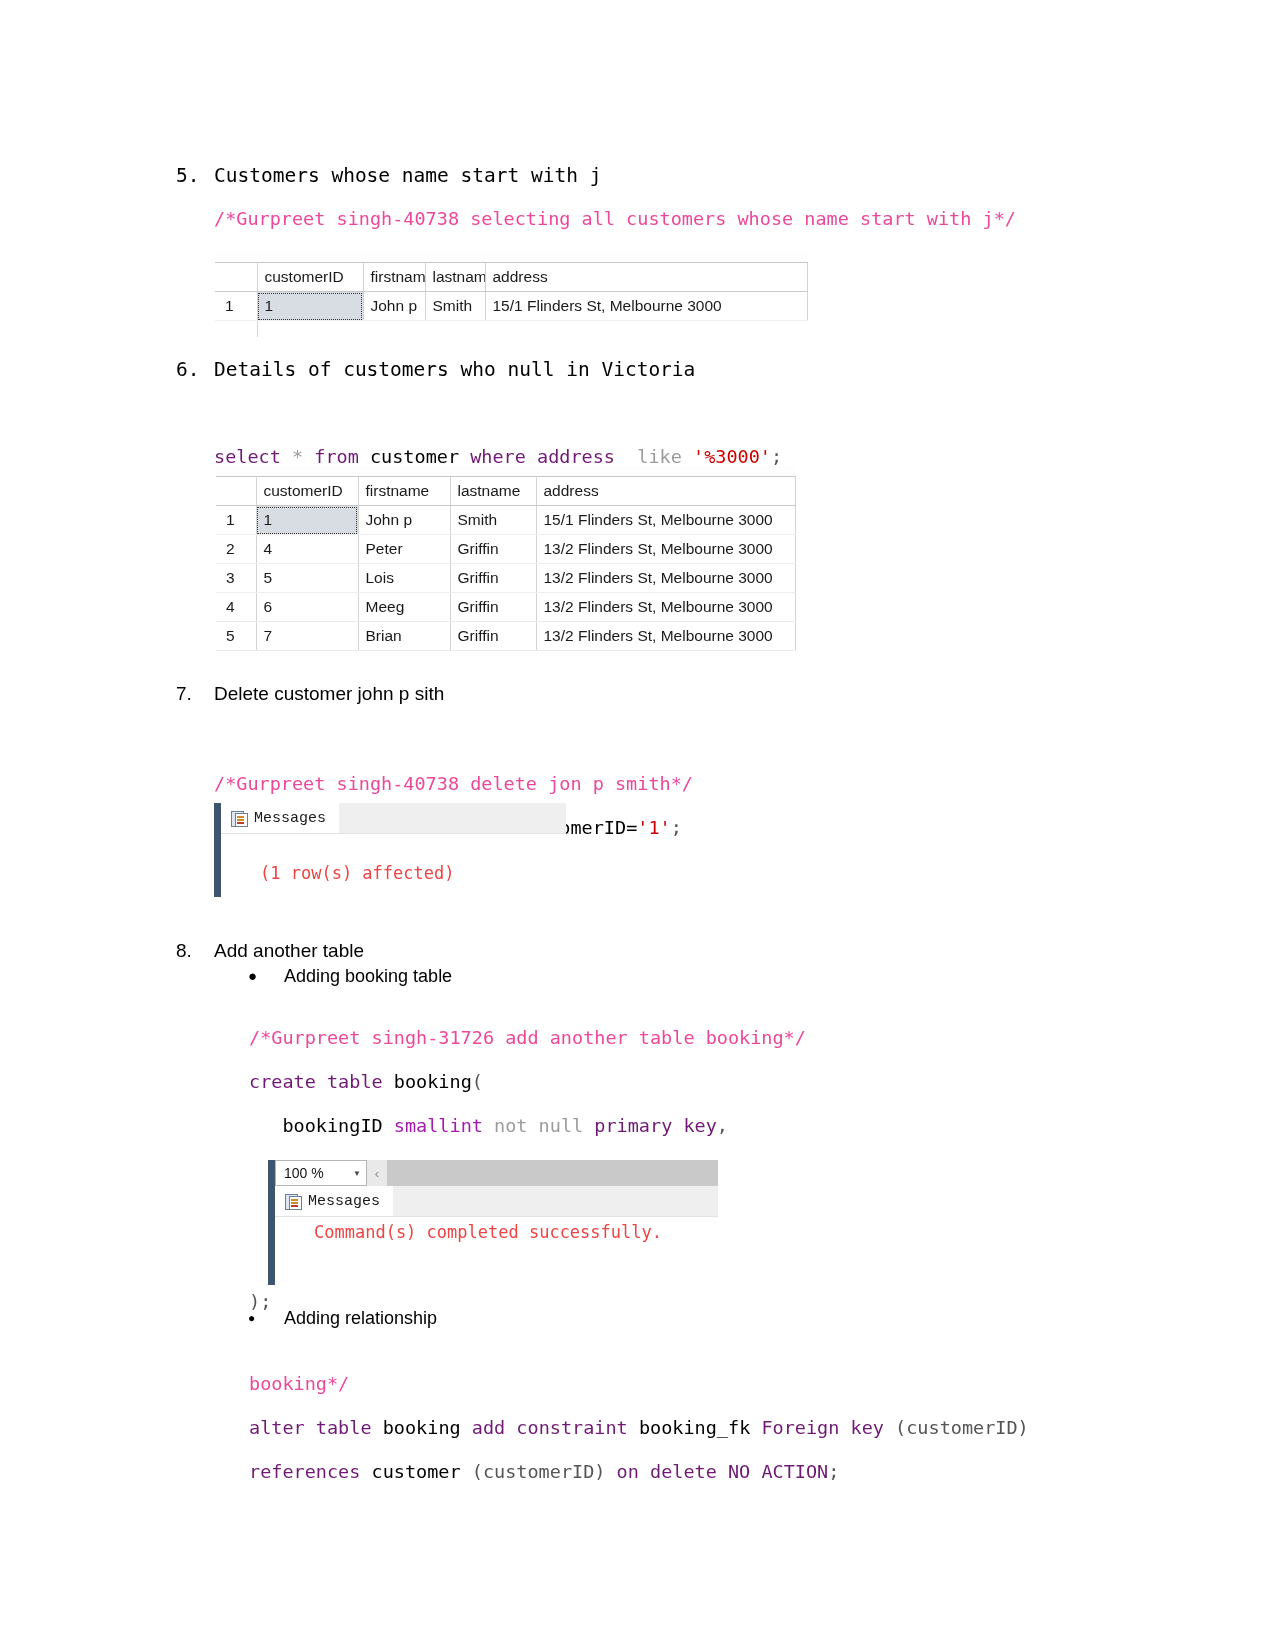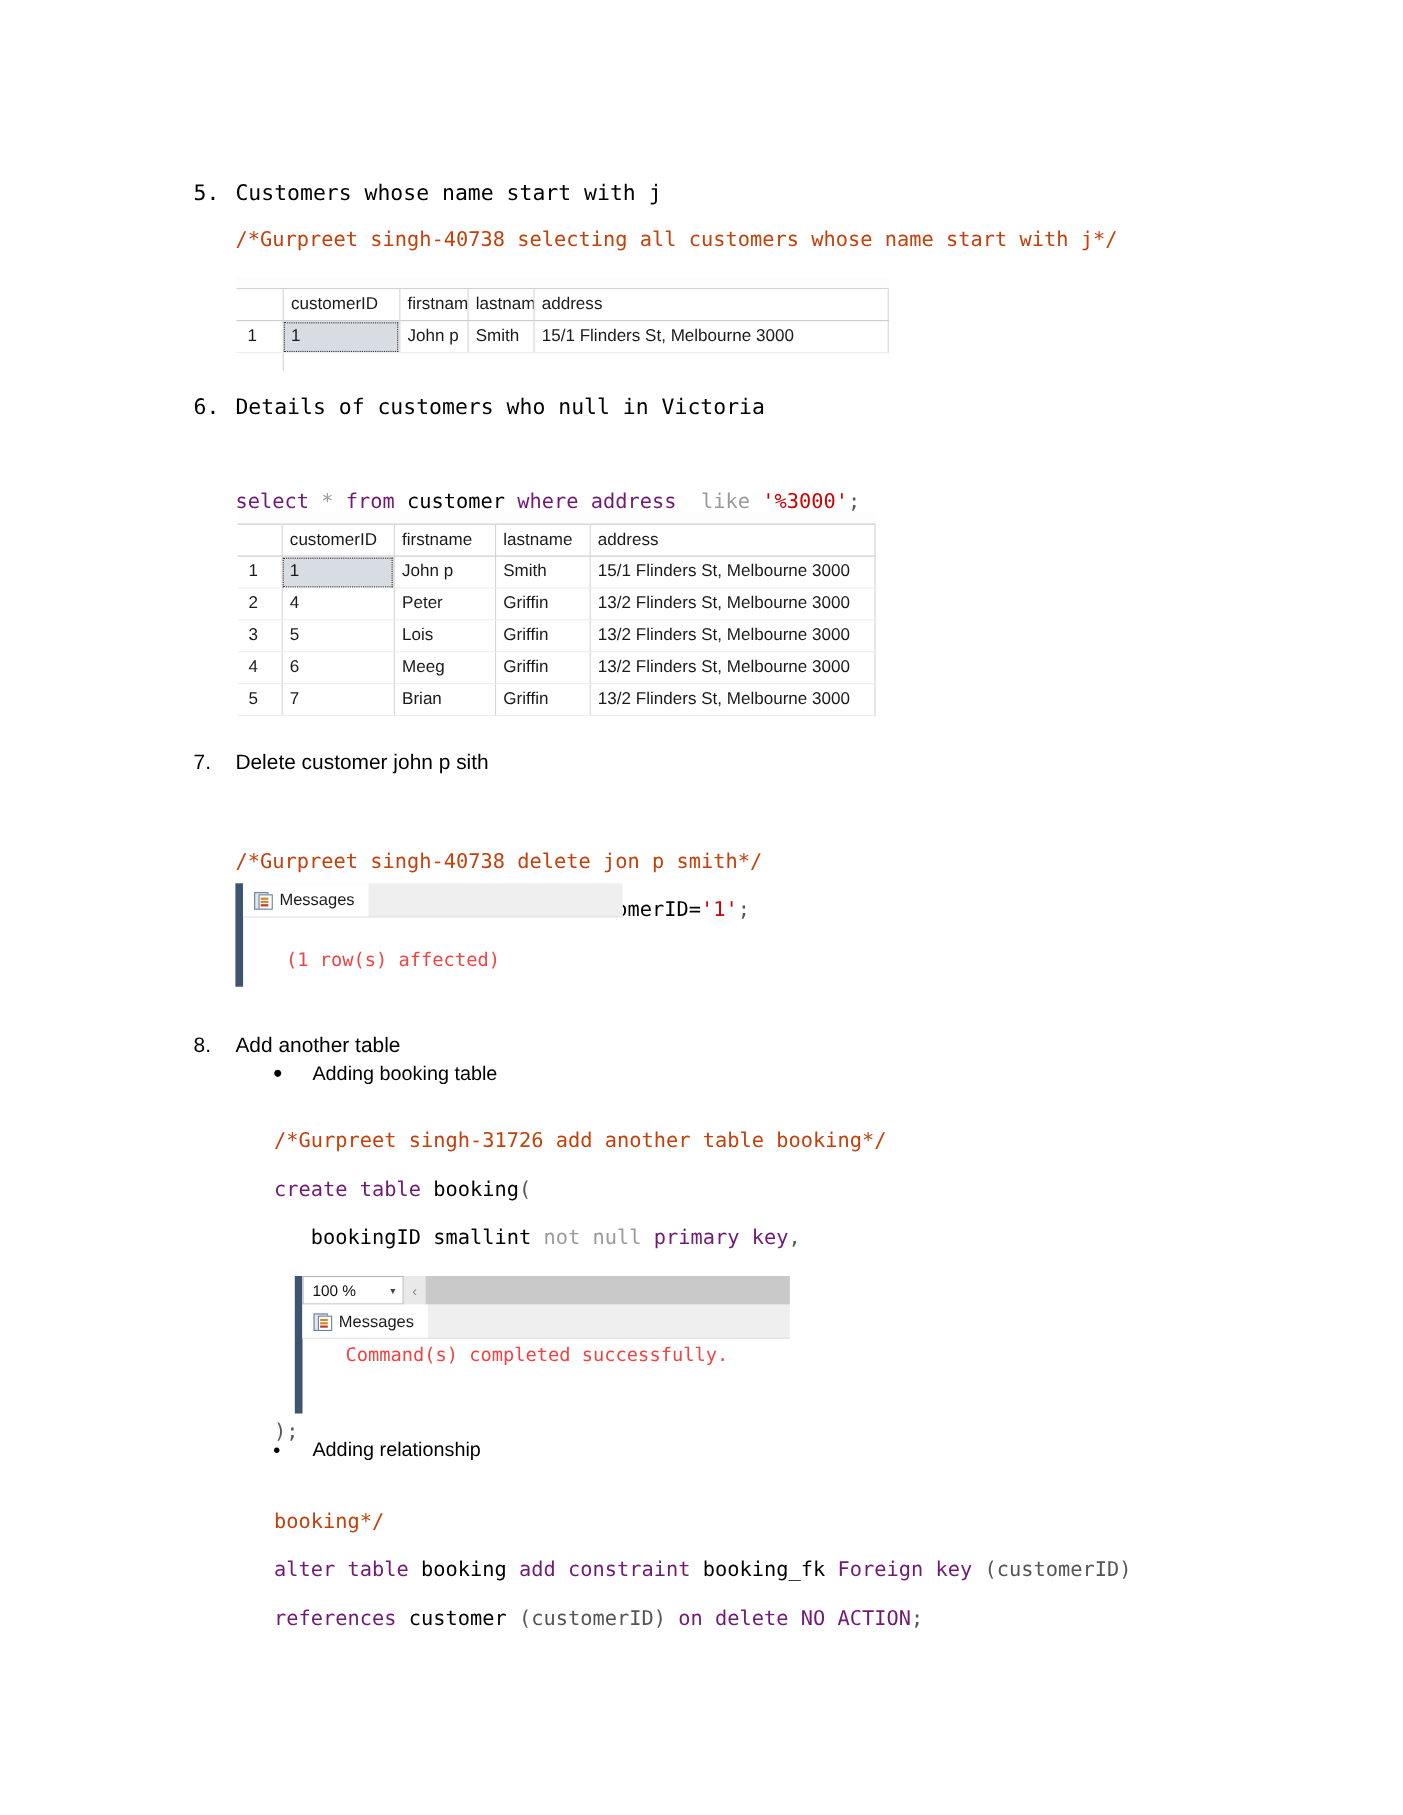--- a/index.html
+++ b/index.html
@@ -66,23 +66,23 @@
 
   
   .code {
     position: absolute;
     font-family: "DejaVu Sans Mono", monospace;
     font-size: 18.5px;
     line-height: 22px;
     white-space: pre;
     color: #000000;
   }
-  .cmt { color: #c2410c; }
+  .cmt { color: #ec4899; }
   .kw  { color: #701a75; }
-  .typ { color: #000000; }
+  .typ { color: #a21caf; }
   .gry { color: #9b9b9b; }
   .str { color: #cc0000; }
   .pln { color: #000000; }
   .punct { color: #555555; }
 
   
   .grid {
     position: absolute;
     background: #ffffff;
     font-family: "Liberation Sans", sans-serif;
@@ -190,21 +190,21 @@
   }
   .msg-tab {
     background: #ffffff;
     height: 30px;
     display: flex;
     align-items: center;
     gap: 7px;
     padding: 0 13px 0 10px;
     font-size: 15px;
     color: #1a1a1a;
-    font-family: Liberation Sans, sans-serif;
+    font-family: Liberation Mono, monospace;
   }
   .msg-icon {
     width: 16px; height: 16px;
     position: relative;
     flex: 0 0 16px;
   }
   .msg-icon .sheet {
     position: absolute;
     left: 0; top: 1px;
     width: 11px; height: 14px;

